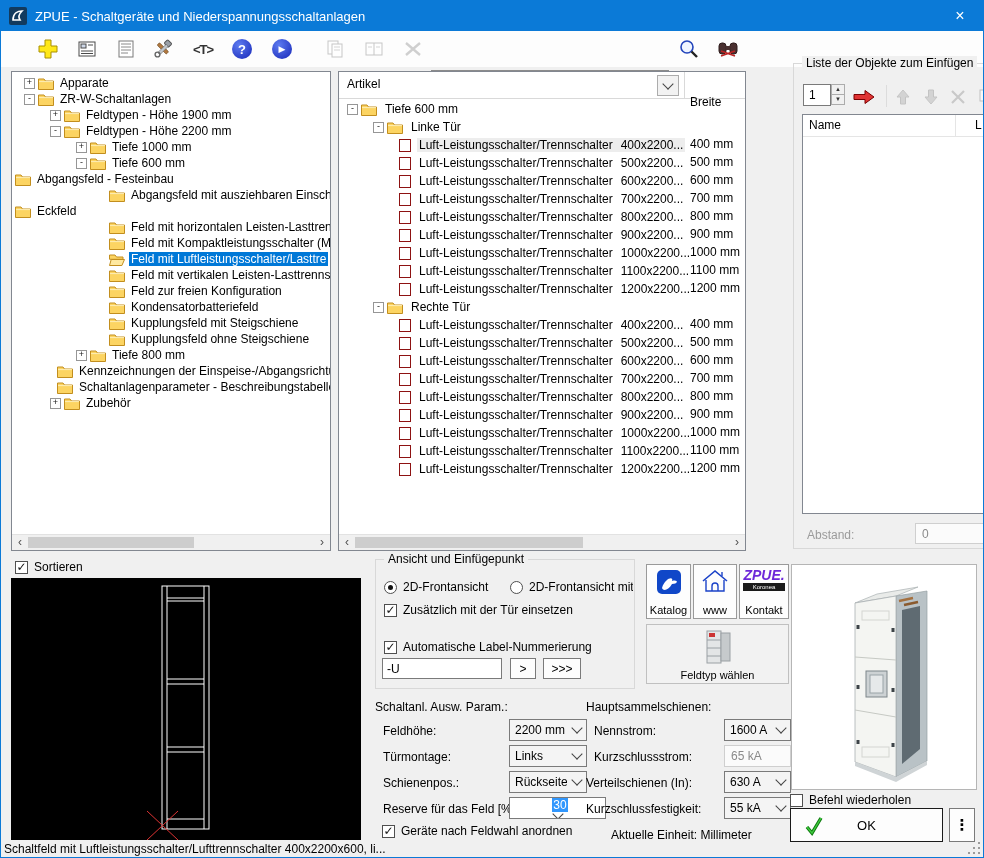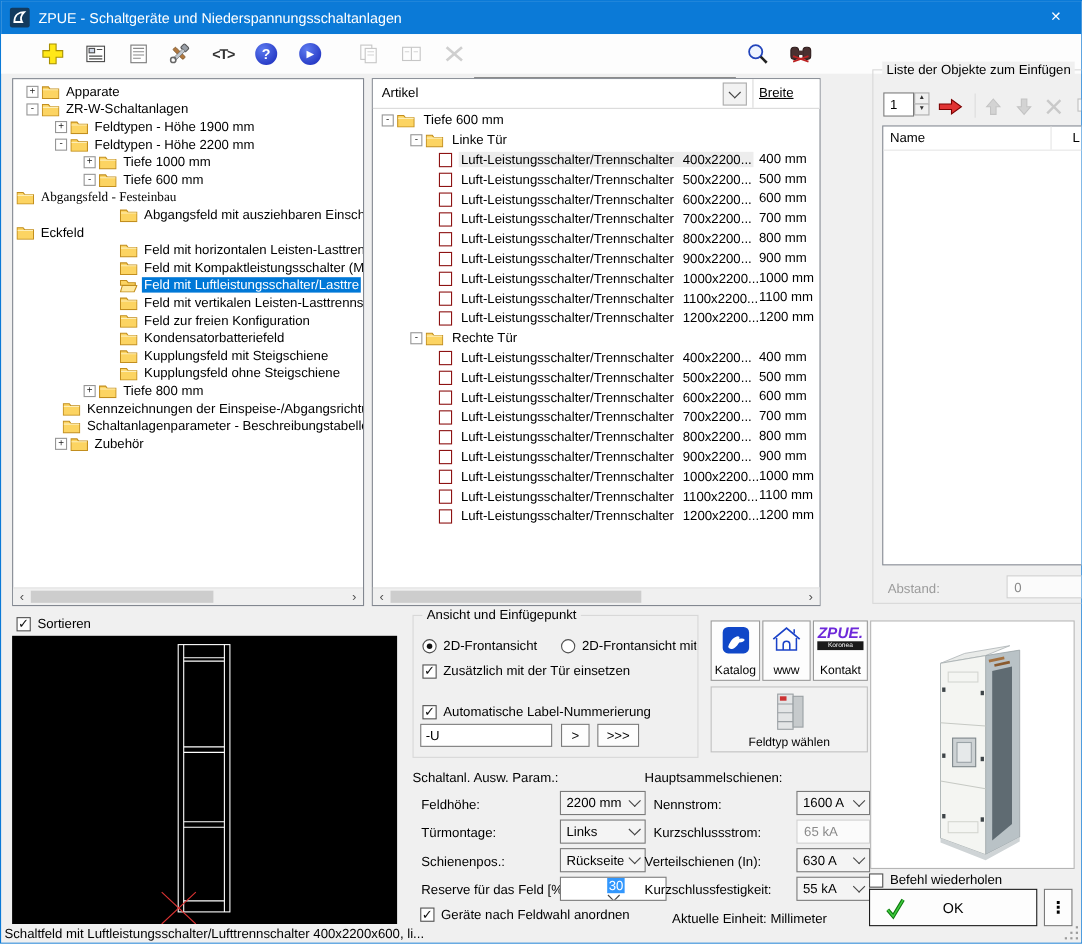--- a/index.html
+++ b/index.html
@@ -217,21 +217,21 @@
           <span class="tlabel">Tiefe 1000 mm</span>
         </div>
         <div class="trow" style="padding-left: 64px;">
           <span class="expbox">-</span>
           <svg class="fold" width="16" height="13" viewBox="0 0 16 13">
             <path d="M0.5 2 h5.5 l1.5 2 h8 v8.5 h-15 z" fill="#fcd462" stroke="#c28e1e"></path>
             <path d="M1 4.6 h14" stroke="#fdeeb8" fill="none"></path>
           </svg>
           <span class="tlabel">Tiefe 600 mm</span>
         </div>
-        <div class="trow" style=" font-family: Liberation Serif, serif;">
+        <div class="trow" style="">
           <svg class="fold" width="16" height="13" viewBox="0 0 16 13">
             <path d="M0.5 2 h5.5 l1.5 2 h8 v8.5 h-15 z" fill="#fcd462" stroke="#c28e1e"></path>
             <path d="M1 4.6 h14" stroke="#fdeeb8" fill="none"></path>
           </svg>
           <span class="tlabel">Abgangsfeld - Festeinbau</span>
         </div>
         <div class="trow" style="padding-left: 94px;">
           <svg class="fold" width="16" height="13" viewBox="0 0 16 13">
             <path d="M0.5 2 h5.5 l1.5 2 h8 v8.5 h-15 z" fill="#fcd462" stroke="#c28e1e"></path>
             <path d="M1 4.6 h14" stroke="#fdeeb8" fill="none"></path>
@@ -339,21 +339,21 @@
     </div>
   </div>
 
   <div class="panel" style="left:337px;top:70px;width:408px;height:480px;">
     <div class="art-header">
       <span class="label" style="left:8px;top:5px;">Artikel</span>
       <div class="drop-btn">
           <div class="chev"></div>
         </div>
       <div class="hdr-divider" style="left:345px;"></div>
-      <span class="label" style="left:351px;top:5px;text-decoration:underline;">Breite</span>
+      <span class="label" style="left:351px;top:23px;">Breite</span>
     </div>
     <div class="art-rows" id="article-rows">
         <div class="arow" style="padding-left: 8px;">
           <span class="expbox">-</span>
           <svg class="fold" width="16" height="13" viewBox="0 0 16 13">
             <path d="M0.5 2 h5.5 l1.5 2 h8 v8.5 h-15 z" fill="#fcd462" stroke="#c28e1e"></path>
             <path d="M1 4.6 h14" stroke="#fdeeb8" fill="none"></path>
           </svg>
           <span class="albl">Tiefe 600 mm</span>
         </div>

